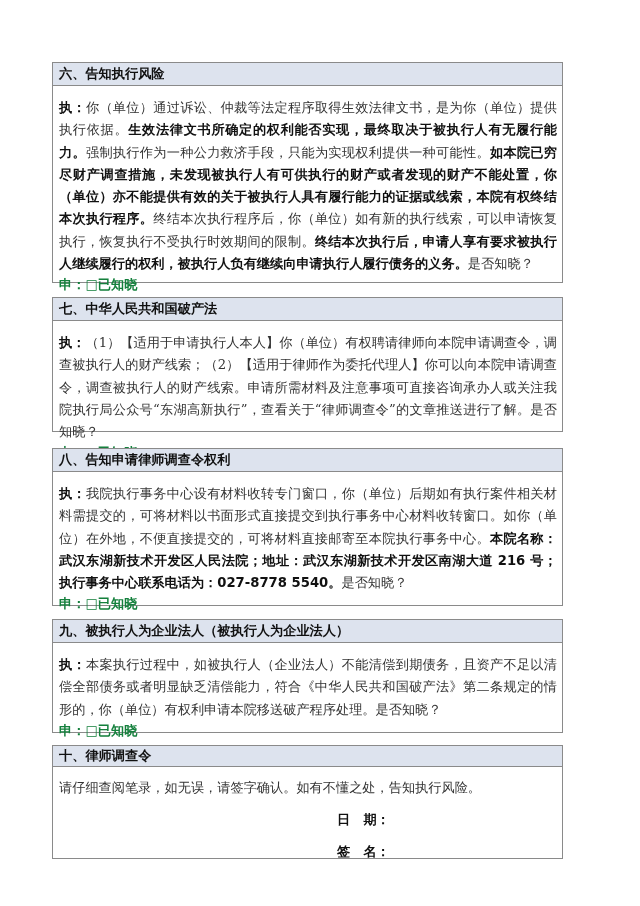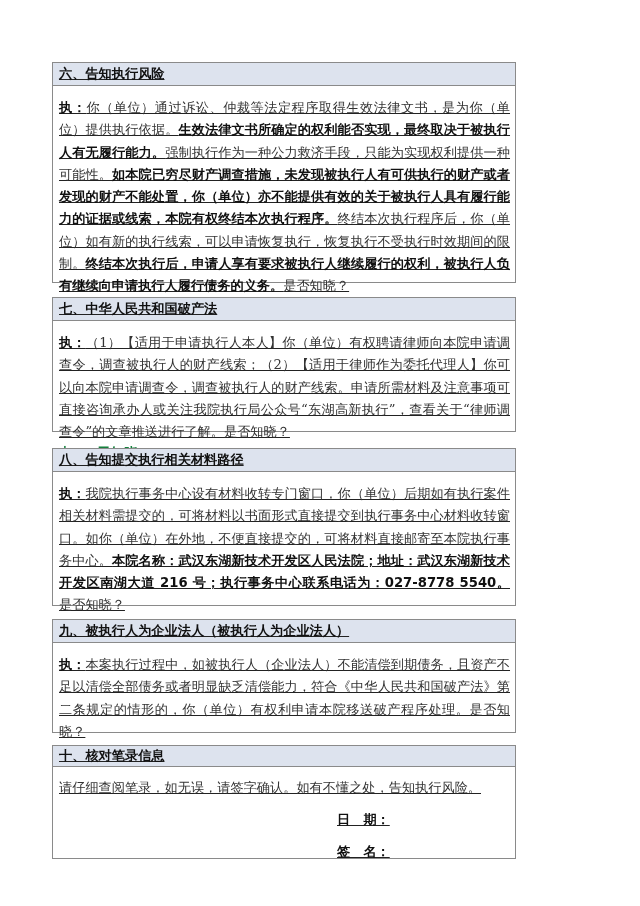--- a/index.html
+++ b/index.html
@@ -1,18 +1,18 @@
 <!DOCTYPE html>
 <html><head>
   <meta charset="utf-8">
   <style>
     html, body { margin: 0; padding: 0; background: #ffffff; }
     body { width: 640px; height: 906px; position: relative; overflow: hidden;
       font-family: "DejaVu Serif", "Liberation Serif", serif; color: #222; }
-    .section { position: absolute; left: 52px; width: 464px; border: 1px solid #8a8a8a; box-sizing: border-box; background: #fff; text-decoration: underline; }
+    .section { position: absolute; left: 52px; width: 511px; border: 1px solid #8a8a8a; box-sizing: border-box; background: #fff; }
     .hdr { background: #dde3ee; border-bottom: 1px solid #8a8a8a; height: 22px; line-height: 22px; padding-left: 6px;
       font-family: "DejaVu Sans", "Liberation Sans", sans-serif; font-weight: bold; font-size: 13.2px; color: #111; white-space: nowrap; }
     .body { padding: 11px 5px 2px 6px; font-size: 13.2px; line-height: 22.3px; color: #333; text-align: justify; }
     .b { font-family: "DejaVu Sans", "Liberation Sans", sans-serif; font-weight: bold; color: #111; }
     .lbl { font-family: "DejaVu Sans", "Liberation Sans", sans-serif; font-weight: bold; color: #111; }
     .ans { font-family: "DejaVu Sans", "Liberation Sans", sans-serif; font-weight: bold; color: #15803d; font-size: 13.2px; line-height: 20px; }
     .sig { font-family: "DejaVu Sans", "Liberation Sans", sans-serif; font-weight: bold; color: #111; font-size: 13.2px; padding-left: 278px; }
   </style>
 </head>
 <body>
@@ -27,35 +27,35 @@
 
 <div class="section" style="top:297px;height:135px;">
   <div class="hdr">七、中华人民共和国破产法</div>
   <div class="body">
     <span class="lbl">执：</span><span>（1）【适用于申请执行人本人】你（单位）有权聘请律师向本院申请调查令，调查被执行人的财产线索；（2）【适用于律师作为委托代理人】你可以向本院申请调查令，调查被执行人的财产线索。申请所需材料及注意事项可直接咨询承办人或关注我院执行局公众号“东湖高新执行”，查看关于“律师调查令”的文章推送进行了解。是否知晓？</span>
     <div class="ans"><span>申：</span><span>□已知晓</span></div>
   </div>
 </div>
 
 <div class="section" style="top:448px;height:158px;">
-  <div class="hdr">八、告知提交执行相关材料路径</div>
+  <div class="hdr">八、告知申请律师调查令权利</div>
   <div class="body">
     <span class="lbl">执：</span><span>我院执行事务中心设有材料收转专门窗口，你（单位）后期如有执行案件相关材料需提交的，可将材料以书面形式直接提交到执行事务中心材料收转窗口。如你（单位）在外地，不便直接提交的，可将材料直接邮寄至本院执行事务中心。</span><span class="b">本院名称：武汉东湖新技术开发区人民法院；地址：武汉东湖新技术开发区南湖大道 216 号；执行事务中心联系电话为：027-8778 5540。</span><span>是否知晓？</span>
     <div class="ans"><span>申：</span><span>□已知晓</span></div>
   </div>
 </div>
 
 <div class="section" style="top:619px;height:114px;">
   <div class="hdr">九、被执行人为企业法人（被执行人为企业法人）</div>
   <div class="body">
     <span class="lbl">执：</span><span>本案执行过程中，如被执行人（企业法人）不能清偿到期债务，且资产不足以清偿全部债务或者明显缺乏清偿能力，符合《中华人民共和国破产法》第二条规定的情形的，你（单位）有权利申请本院移送破产程序处理。是否知晓？</span>
     <div class="ans"><span>申：</span><span>□已知晓</span></div>
   </div>
 </div>
 
 <div class="section" style="top:745px;height:114px;">
-  <div class="hdr" style="height:20px;line-height:20px;">十、核对笔录信息</div>
+  <div class="hdr" style="height:20px;line-height:20px;">十、律师调查令</div>
   <div class="body" style="line-height:19px;">
     <div>请仔细查阅笔录，如无误，请签字确认。如有不懂之处，告知执行风险。</div>
     <div class="sig" style="margin-top:13px;">日　期：</div>
     <div class="sig" style="margin-top:13px;">签　名：</div>
   </div>
 </div>
 
 </body></html>

